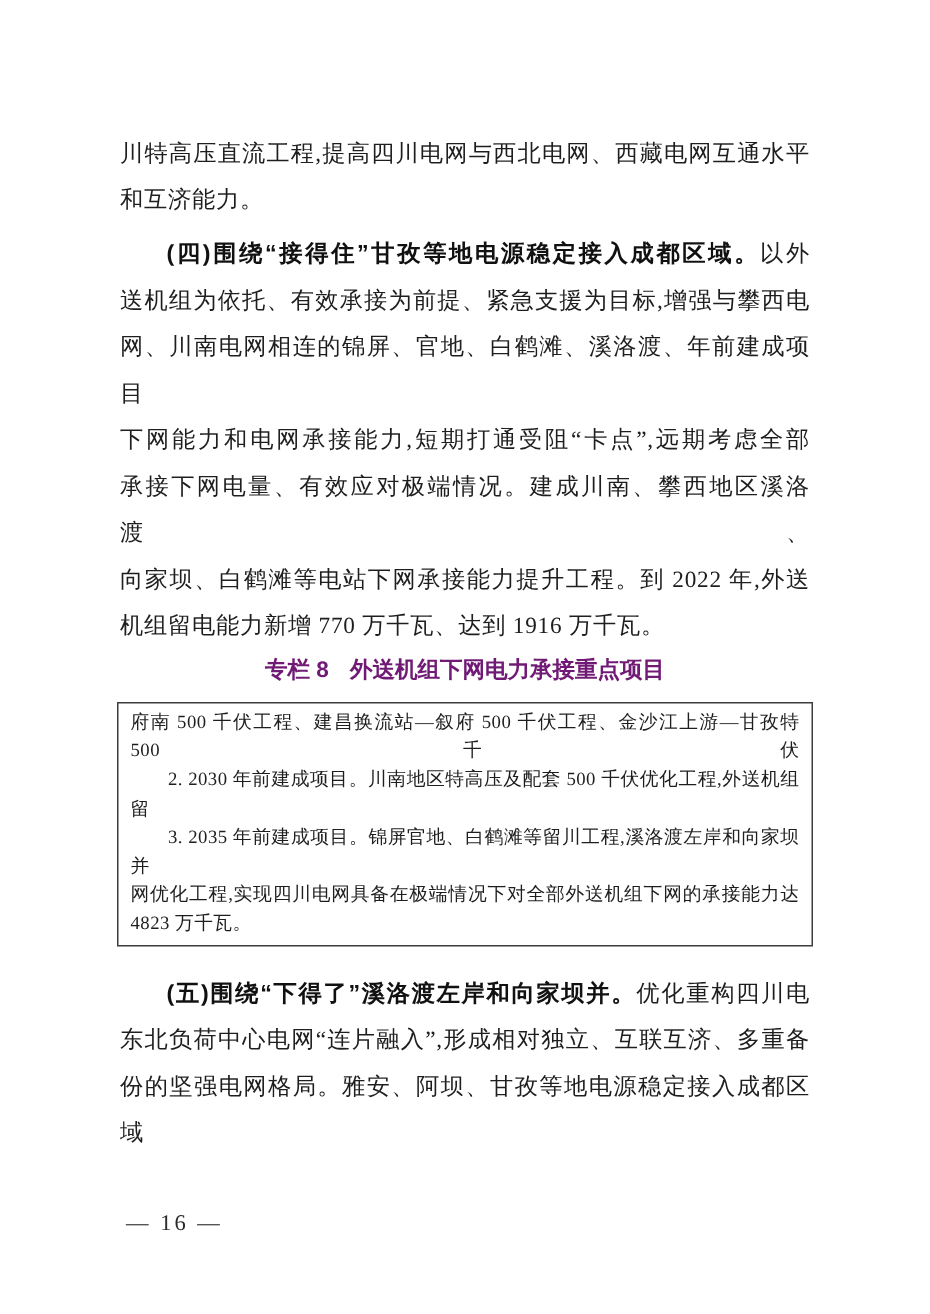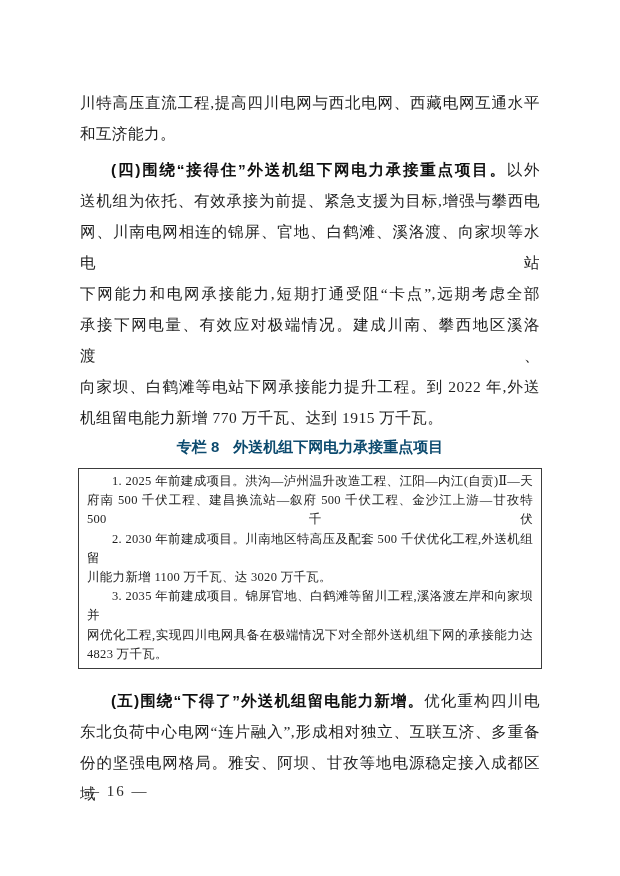--- a/index.html
+++ b/index.html
@@ -32,81 +32,79 @@
   }
   .para4 { margin-top:5px; }
   .para5 { margin-top:16px; }
   .box-title {
     margin-top:4px;
     line-height:20px;
     text-align:center;
     font-family:"Liberation Sans","DejaVu Sans",sans-serif;
     font-weight:700;
     font-size:15px;
-    color:#0c4a6e;
+    color:#701a75;
   }
   .box-label { margin-right:14px; }
   .callout {
     box-sizing:border-box;
     margin-top:11px;
     margin-left:-2px;
     width:464px;
     border:1.5px solid #3c3c3c;
     padding:3px 8px 4px 8px;
     background:#fff;
   }
   .bline {
     font-size:12.5px;
     line-height:19.2px;
     letter-spacing:0.3px;
   }
   .page-number {
     position:absolute;
-    left:84px; top:783px;
+    left:84px; top:808px;
     font-size:15px;
     letter-spacing:2px;
     color:#2a2a2a;
     font-family:"Liberation Serif","DejaVu Serif",serif;
   }
 </style>
 </head>
 <body>
 
 <div class="page">
   <div class="content">
 
     <div class="para">
       <div class="line jl">川特高压直流工程,提高四川电网与西北电网、西藏电网互通水平</div>
       <div class="line">和互济能力。</div>
     </div>
 
     <div class="para para4">
-      <div class="line jl indent"><span class="lead">(四)围绕“接得住”外送机组下网电力承接重点项目。</span><span>以外</span></div>
+      <div class="line jl indent"><span class="lead">(四)围绕“接得住”甘孜等地电源稳定接入成都区域。</span><span>以外</span></div>
       <div class="line jl">送机组为依托、有效承接为前提、紧急支援为目标,增强与攀西电</div>
-      <div class="line jl">网、川南电网相连的锦屏、官地、白鹤滩、溪洛渡、向家坝等水电站</div>
+      <div class="line jl">网、川南电网相连的锦屏、官地、白鹤滩、溪洛渡、年前建成项目</div>
       <div class="line jl">下网能力和电网承接能力,短期打通受阻“卡点”,远期考虑全部</div>
       <div class="line jl">承接下网电量、有效应对极端情况。建成川南、攀西地区溪洛渡、</div>
       <div class="line jl">向家坝、白鹤滩等电站下网承接能力提升工程。到 2022 年,外送</div>
-      <div class="line">机组留电能力新增 770 万千瓦、达到 1915 万千瓦。</div>
+      <div class="line">机组留电能力新增 770 万千瓦、达到 1916 万千瓦。</div>
     </div>
 
     <div class="box-title"><span class="box-label">专栏 8</span><span>外送机组下网电力承接重点项目</span></div>
 
     <div class="callout">
-      <div class="bline jl indent">1. 2025 年前建成项目。洪沟—泸州温升改造工程、江阳—内江(自贡)Ⅱ—天</div>
       <div class="bline jl">府南 500 千伏工程、建昌换流站—叙府 500 千伏工程、金沙江上游—甘孜特 500 千伏</div>
       <div class="bline jl indent">2. 2030 年前建成项目。川南地区特高压及配套 500 千伏优化工程,外送机组留</div>
-      <div class="bline">川能力新增 1100 万千瓦、达 3020 万千瓦。</div>
       <div class="bline jl indent">3. 2035 年前建成项目。锦屏官地、白鹤滩等留川工程,溪洛渡左岸和向家坝并</div>
       <div class="bline jl">网优化工程,实现四川电网具备在极端情况下对全部外送机组下网的承接能力达</div>
       <div class="bline">4823 万千瓦。</div>
     </div>
 
     <div class="para para5">
-      <div class="line jl indent"><span class="lead">(五)围绕“下得了”外送机组留电能力新增。</span><span>优化重构四川电</span></div>
+      <div class="line jl indent"><span class="lead">(五)围绕“下得了”溪洛渡左岸和向家坝并。</span><span>优化重构四川电</span></div>
       <div class="line jl">东北负荷中心电网“连片融入”,形成相对独立、互联互济、多重备</div>
       <div class="line jl">份的坚强电网格局。雅安、阿坝、甘孜等地电源稳定接入成都区域</div>
 
     </div>
 
   </div>
 
   <div class="page-number">— 16 —</div>
 </div>
 

